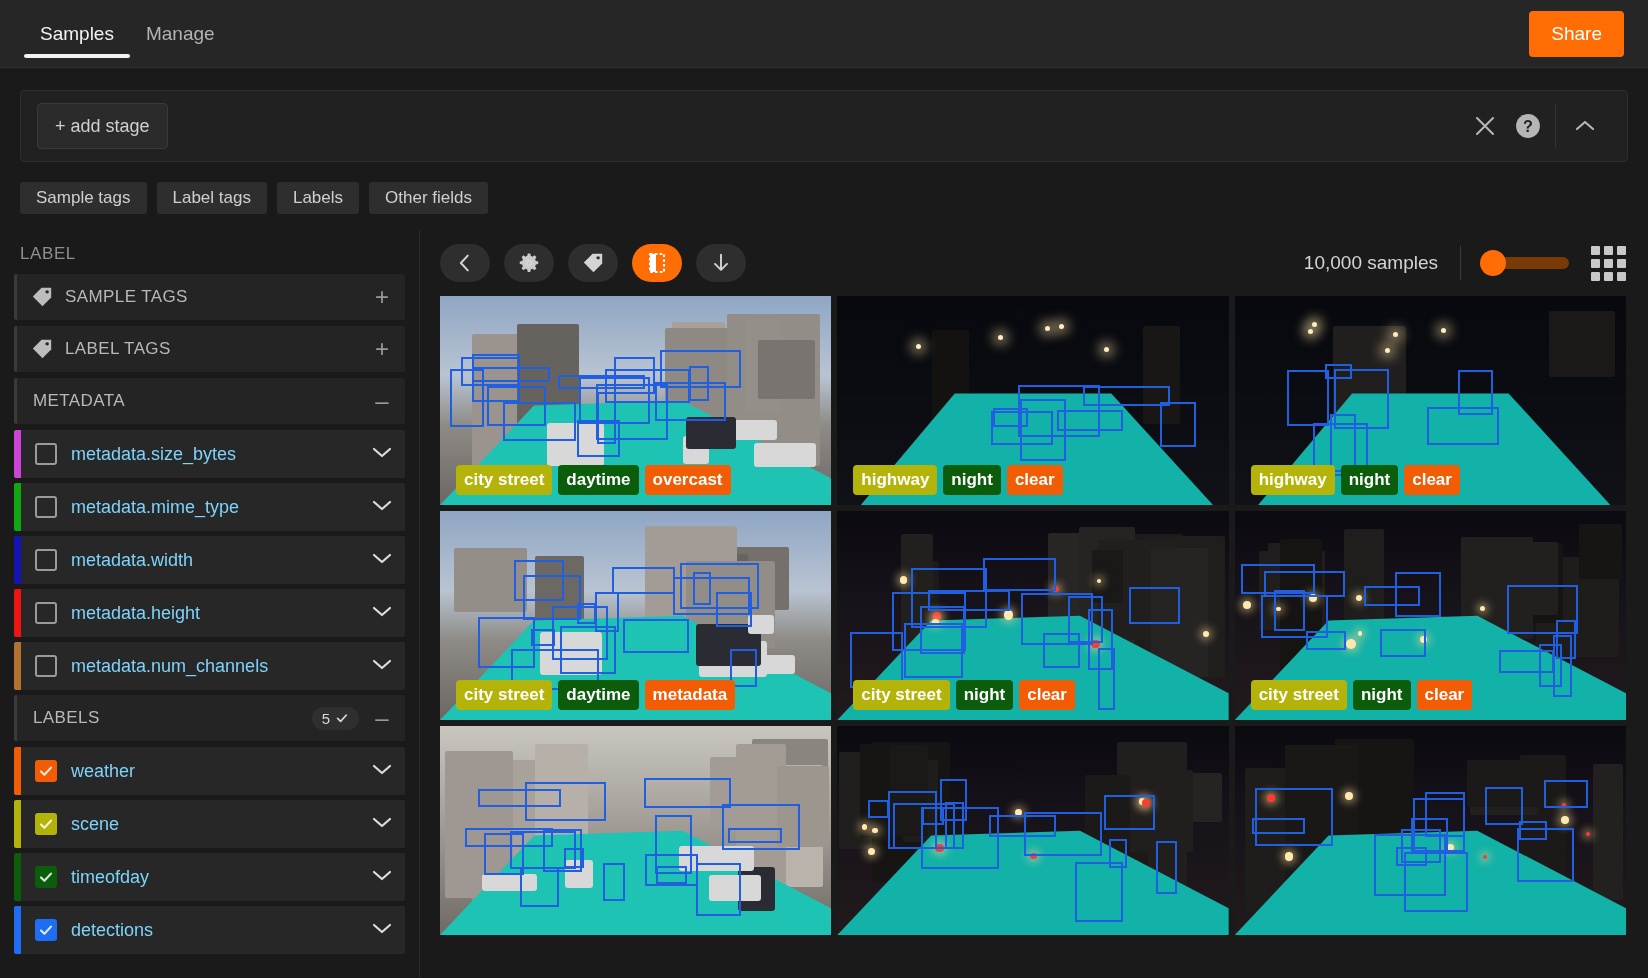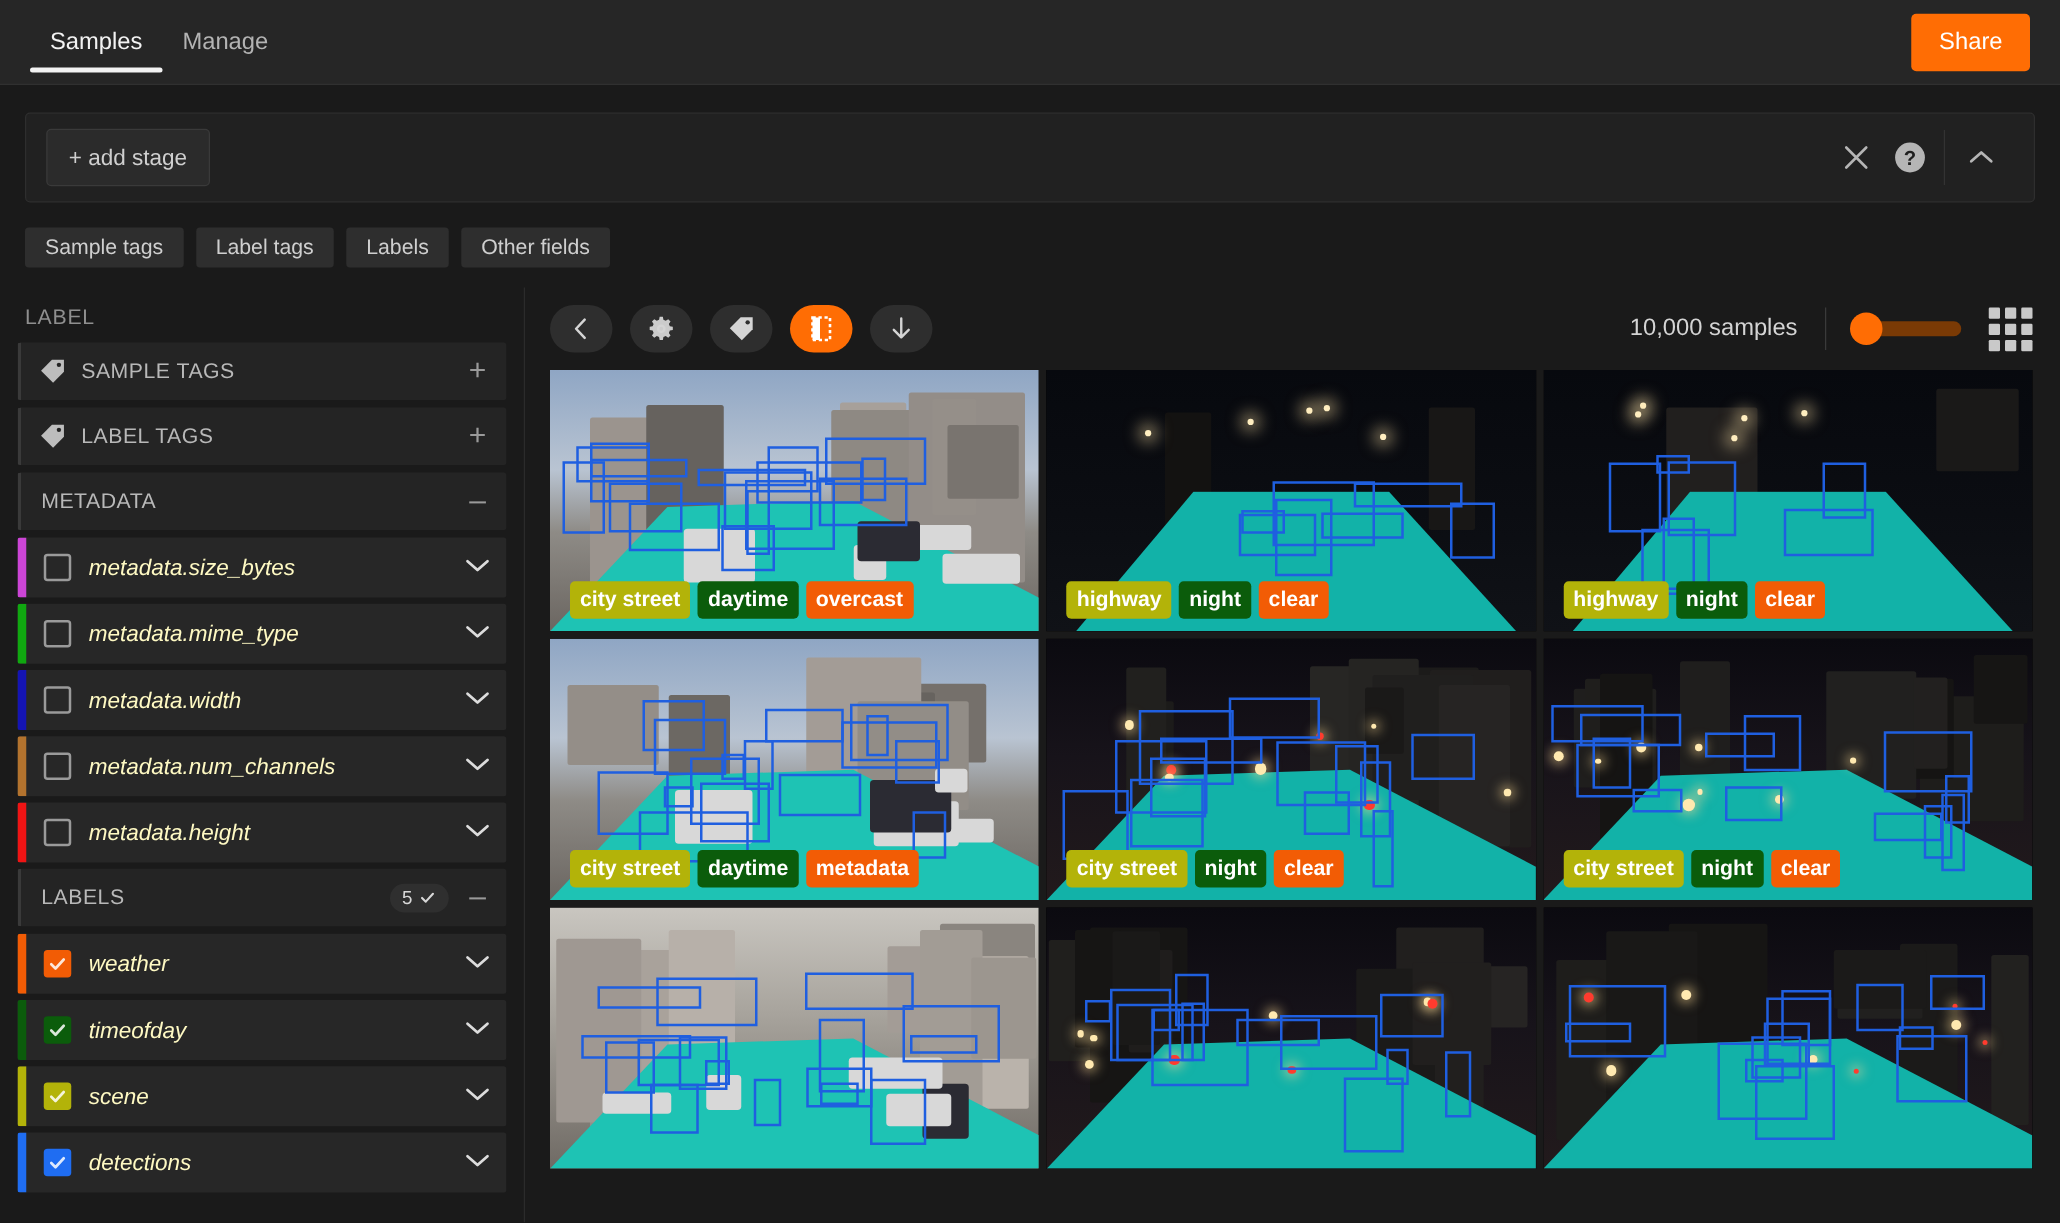--- a/index.html
+++ b/index.html
@@ -119,21 +119,21 @@
   }
   .sb-field .bar { width: 7px; align-self: stretch; flex: 0 0 7px; }
   .sb-field .cb {
     width: 22px; height: 22px; border-radius: 3px;
     margin: 0 14px 0 14px; flex: 0 0 auto;
     display: flex; align-items: center; justify-content: center;
     border: 2px solid #9a9a9a; background: transparent;
   }
   .sb-field .cb.checked { border: none; }
   .sb-field .cb svg { width: 16px; height: 16px; display:block; }
-  .sb-field .fname { font-size: 18px; color: #fef9c3; flex: 1 1 auto; font-style: italic; }
+  .sb-field .fname { font-size: 18px; color: #7dd3fc; flex: 1 1 auto; }
   .sb-field .chev { color:#dcdcdc; }
 
   
   .main { flex: 1 1 auto; min-width: 0; display: flex; flex-direction: column; background:#1a1a1a;}
   .toolbar {
     height: 66px; flex: 0 0 66px;
     display: flex; align-items: center;
     padding: 0 22px 0 20px;
   }
   .tb-left { display:flex; align-items:center; gap: 14px; }
@@ -264,31 +264,31 @@
           </div>
           <div class="sb-field">
             <div class="bar" style="background: rgb(20, 20, 180);"></div>
             <div class="cb"></div>
             <span class="fname">metadata.width</span>
             <span class="chev"><svg width="22" height="14" viewBox="0 0 22 14">
                 <path d="M3 4 L11 11 L19 4" stroke="#dcdcdc" stroke-width="2.2" fill="none" stroke-linecap="round" stroke-linejoin="round"></path>
               </svg></span>
           </div>
           <div class="sb-field">
+            <div class="bar" style="background: rgb(240, 20, 20);"></div>
+            <div class="cb"></div>
+            <span class="fname">metadata.height</span>
+            <span class="chev"><svg width="22" height="14" viewBox="0 0 22 14">
+                <path d="M3 4 L11 11 L19 4" stroke="#dcdcdc" stroke-width="2.2" fill="none" stroke-linecap="round" stroke-linejoin="round"></path>
+              </svg></span>
+          </div>
+          <div class="sb-field">
             <div class="bar" style="background: rgb(179, 115, 46);"></div>
             <div class="cb"></div>
             <span class="fname">metadata.num_channels</span>
-            <span class="chev"><svg width="22" height="14" viewBox="0 0 22 14">
-                <path d="M3 4 L11 11 L19 4" stroke="#dcdcdc" stroke-width="2.2" fill="none" stroke-linecap="round" stroke-linejoin="round"></path>
-              </svg></span>
-          </div>
-          <div class="sb-field">
-            <div class="bar" style="background: rgb(240, 20, 20);"></div>
-            <div class="cb"></div>
-            <span class="fname">metadata.height</span>
             <span class="chev"><svg width="22" height="14" viewBox="0 0 22 14">
                 <path d="M3 4 L11 11 L19 4" stroke="#dcdcdc" stroke-width="2.2" fill="none" stroke-linecap="round" stroke-linejoin="round"></path>
               </svg></span>
           </div>
         </div>
 
       <div class="sb-group">
         <span class="gname" style="margin-left:2px">LABELS</span>
         <span class="badge">
           <span>5</span>
@@ -306,39 +306,39 @@
               <svg viewBox="0 0 16 16">
                 <path d="M3 8.4 L6.4 11.8 L13 4.6" stroke="#ffffff" stroke-width="2.1" fill="none" stroke-linecap="round" stroke-linejoin="round" opacity="0.85"></path>
               </svg>
             </div>
             <span class="fname">weather</span>
             <span class="chev"><svg width="22" height="14" viewBox="0 0 22 14">
                 <path d="M3 4 L11 11 L19 4" stroke="#dcdcdc" stroke-width="2.2" fill="none" stroke-linecap="round" stroke-linejoin="round"></path>
               </svg></span>
           </div>
           <div class="sb-field">
+            <div class="bar" style="background: rgb(179, 179, 9);"></div>
+            <div class="cb checked" style="background: rgb(179, 179, 9);">
+              <svg viewBox="0 0 16 16">
+                <path d="M3 8.4 L6.4 11.8 L13 4.6" stroke="#ffffff" stroke-width="2.1" fill="none" stroke-linecap="round" stroke-linejoin="round" opacity="0.85"></path>
+              </svg>
+            </div>
+            <span class="fname">scene</span>
+            <span class="chev"><svg width="22" height="14" viewBox="0 0 22 14">
+                <path d="M3 4 L11 11 L19 4" stroke="#dcdcdc" stroke-width="2.2" fill="none" stroke-linecap="round" stroke-linejoin="round"></path>
+              </svg></span>
+          </div>
+          <div class="sb-field">
             <div class="bar" style="background: rgb(11, 92, 11);"></div>
             <div class="cb checked" style="background: rgb(11, 92, 11);">
               <svg viewBox="0 0 16 16">
                 <path d="M3 8.4 L6.4 11.8 L13 4.6" stroke="#ffffff" stroke-width="2.1" fill="none" stroke-linecap="round" stroke-linejoin="round" opacity="0.85"></path>
               </svg>
             </div>
             <span class="fname">timeofday</span>
-            <span class="chev"><svg width="22" height="14" viewBox="0 0 22 14">
-                <path d="M3 4 L11 11 L19 4" stroke="#dcdcdc" stroke-width="2.2" fill="none" stroke-linecap="round" stroke-linejoin="round"></path>
-              </svg></span>
-          </div>
-          <div class="sb-field">
-            <div class="bar" style="background: rgb(179, 179, 9);"></div>
-            <div class="cb checked" style="background: rgb(179, 179, 9);">
-              <svg viewBox="0 0 16 16">
-                <path d="M3 8.4 L6.4 11.8 L13 4.6" stroke="#ffffff" stroke-width="2.1" fill="none" stroke-linecap="round" stroke-linejoin="round" opacity="0.85"></path>
-              </svg>
-            </div>
-            <span class="fname">scene</span>
             <span class="chev"><svg width="22" height="14" viewBox="0 0 22 14">
                 <path d="M3 4 L11 11 L19 4" stroke="#dcdcdc" stroke-width="2.2" fill="none" stroke-linecap="round" stroke-linejoin="round"></path>
               </svg></span>
           </div>
           <div class="sb-field">
             <div class="bar" style="background: rgb(31, 109, 242);"></div>
             <div class="cb checked" style="background: rgb(31, 109, 242);">
               <svg viewBox="0 0 16 16">
                 <path d="M3 8.4 L6.4 11.8 L13 4.6" stroke="#ffffff" stroke-width="2.1" fill="none" stroke-linecap="round" stroke-linejoin="round" opacity="0.85"></path>
               </svg>

